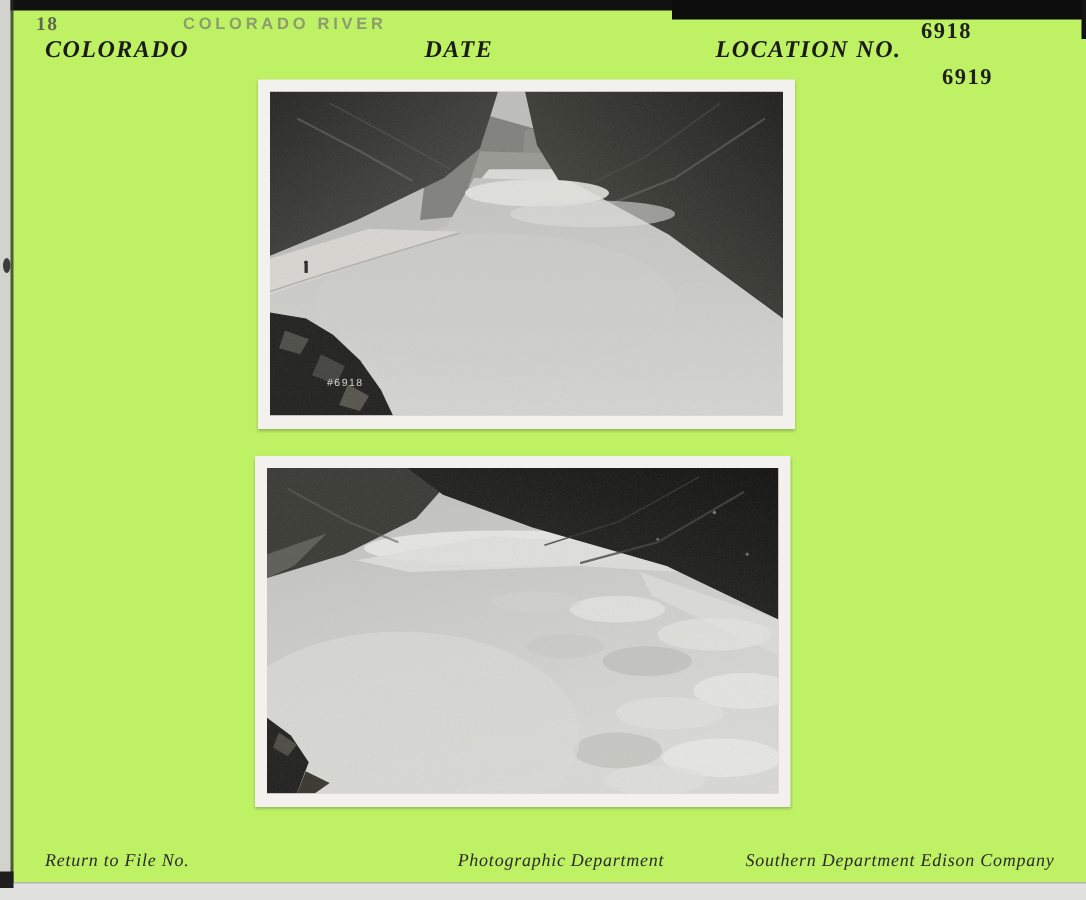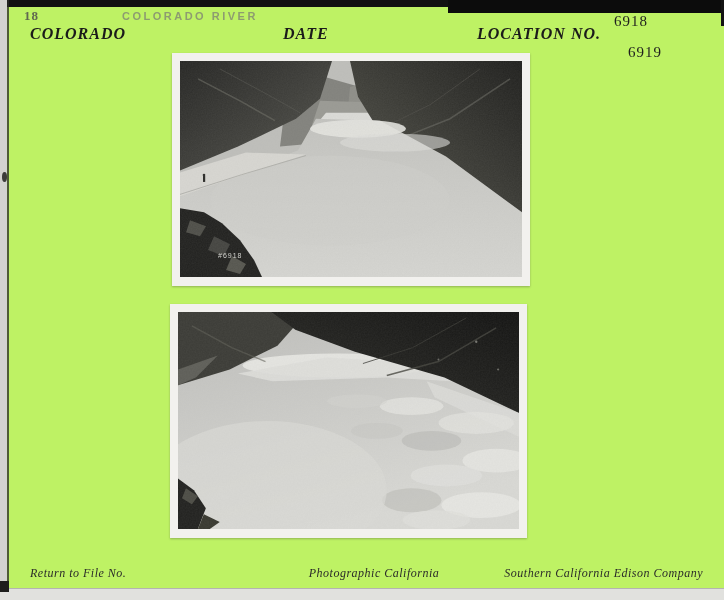--- a/index.html
+++ b/index.html
@@ -50,21 +50,21 @@
   .hdr-date{left:283px;text-align:right;}
   .hdr-negative{left:477px;}
   .stamped-value{
     position:absolute;left:122px;top:10px;width:170px;
     font-family:"Liberation Sans",sans-serif;font-weight:bold;font-size:11px;
     color:rgba(122,122,117,0.72);letter-spacing:2.5px;white-space:nowrap;
     filter:blur(0.4px);
   }
   .neg-no{
     position:absolute;
-    font-family:"Liberation Serif",serif;font-weight:normal;font-size:15px;color:#1f1f1e;
+    font-family:"Liberation Serif",serif;font-weight:bold;font-size:15px;color:#1f1f1e;
     letter-spacing:1px;
   }
   .neg-no-1{left:614px;top:13px;}
   .neg-no-2{left:628px;top:44px;}
 
   
   .photo-paper{
     position:absolute;background:#f2f1ee;
     box-shadow:0 1px 2px rgba(60,60,55,0.35);
   }
@@ -226,16 +226,16 @@
 
         <path d="M0,168 L16,180 L28,198 L20,219 L0,219 Z" fill="#21211f"></path>
         <polygon points="26,204 42,212 32,219 20,219" fill="#38382f"></polygon>
         <polygon points="8,178 20,186 14,194 4,188" fill="#4c4c45"></polygon>
         <rect x="0" y="0" width="343" height="219" filter="url(#grain2)" opacity=".2"></rect>
       </svg>
     </div>
   </div>
 
   <div class="footer-text footer-left">Return to File No.</div>
-  <div class="footer-text footer-center">Photographic California</div>
-  <div class="footer-text footer-right">Southern California Edison Company</div>
+  <div class="footer-text footer-center">Photographic Department</div>
+  <div class="footer-text footer-right">Southern Department Edison Company</div>
 
 </div>
 
 </body></html>

